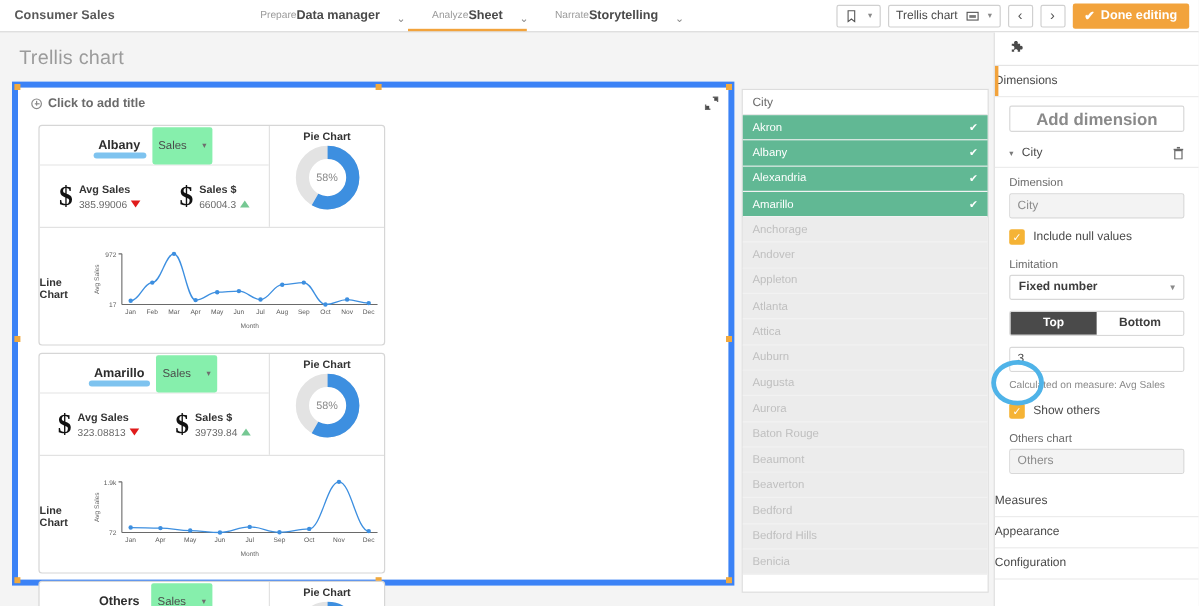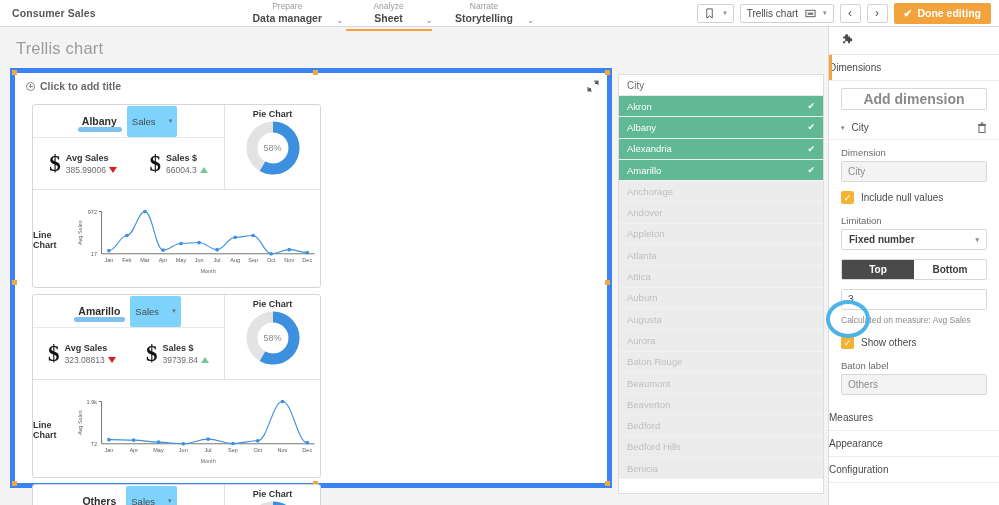--- a/index.html
+++ b/index.html
@@ -16,21 +16,21 @@
     position: absolute; left:0; top:0; width: 999px; height: 27px;
     background: #fff; border-bottom: 1px solid #d8d8d8;
     display: flex; align-items: center;
   }
   .app-title {
     font-size: 10.5px; font-weight: bold; color: #595959;
     margin-left: 12px; letter-spacing: .1px;
   }
   .nav-group { display: flex; align-items: center; margin-left: auto; }
   .nav-item {
-    display: flex; flex-direction: column; align-items: center;
+    display: flex; flex-direction: row; align-items: center;
     padding: 2px 8px 3px 8px; cursor: pointer; position: relative;
     min-width: 62px;
   }
   .nav-item .kicker { font-size: 8.5px; color: #9a9a9a; line-height: 11px; }
   .nav-item .label { font-size: 10.5px; font-weight: bold; color: #4a4a4a; line-height: 12px; }
   .nav-item.active::after {
     content:""; position:absolute; left:-12px; right:-12px; bottom:-4px; height:2px;
     background:#f2a33c;
   }
   .nav-caret {
@@ -95,21 +95,21 @@
     border-bottom:1px solid #e8e8e8;
   }
   .city-name {
     font-size: 10.5px; font-weight:bold; color:#2d2d2d; position:relative; padding: 0 2px;
   }
   .city-name .hl {
     position:absolute; left:-2px; right:-3px; bottom:-5px; height:5px;
     background:#7ec3ef; border-radius: 3px;
   }
   .sel-pill {
-    background:#7dd3fc; border-radius:2px; display:flex; align-items:center;
+    background:#86efac; border-radius:2px; display:flex; align-items:center;
     gap: 13px; padding: 10px 5px; font-size: 9.5px; color:#4a4a4a; cursor:pointer;
   }
   .sel-pill .cv { font-size:7px; color:#6e6e6e; }
   .kpi-row { flex:1; display:flex; align-items:center; justify-content:space-around; }
   .kpi { display:flex; align-items:center; gap:5px; }
   .kpi .dollar { font-size: 23px; font-weight:bold; color:#111; line-height: 23px; font-family:"Liberation Serif", serif; }
   .kpi-txt { display:flex; flex-direction:column; }
   .kpi-lbl { font-size: 9px; font-weight:bold; color:#333; line-height:12px; }
   .kpi-val { font-size: 8.5px; color:#6a6a6a; line-height:12px; display:flex; align-items:center; gap:3px; }
   .tri-dn { width:0;height:0;border-left:4px solid transparent;border-right:4px solid transparent;border-top:6px solid #e01b1b; }
@@ -574,21 +574,21 @@
           
         </div>
       </div>
       <div class="calc-note">Calculated on measure: Avg Sales</div>
 
       <div class="chk-row" style="margin-top:11px;">
         <span class="chkbox">✓</span>
         <span class="chk-lbl">Show others</span>
       </div>
 
-      <div class="p-label" style="margin-top:11px;">Baton label</div>
+      <div class="p-label" style="margin-top:11px;">Others chart</div>
       <div class="inp-wrap">
         <input value="Others" style="">
         <div class="inp-btn">
           
         </div>
       </div>
     </div>
 
     <div class="acc-hdr" style="margin-top:2px;">
       <span>Measures</span>

